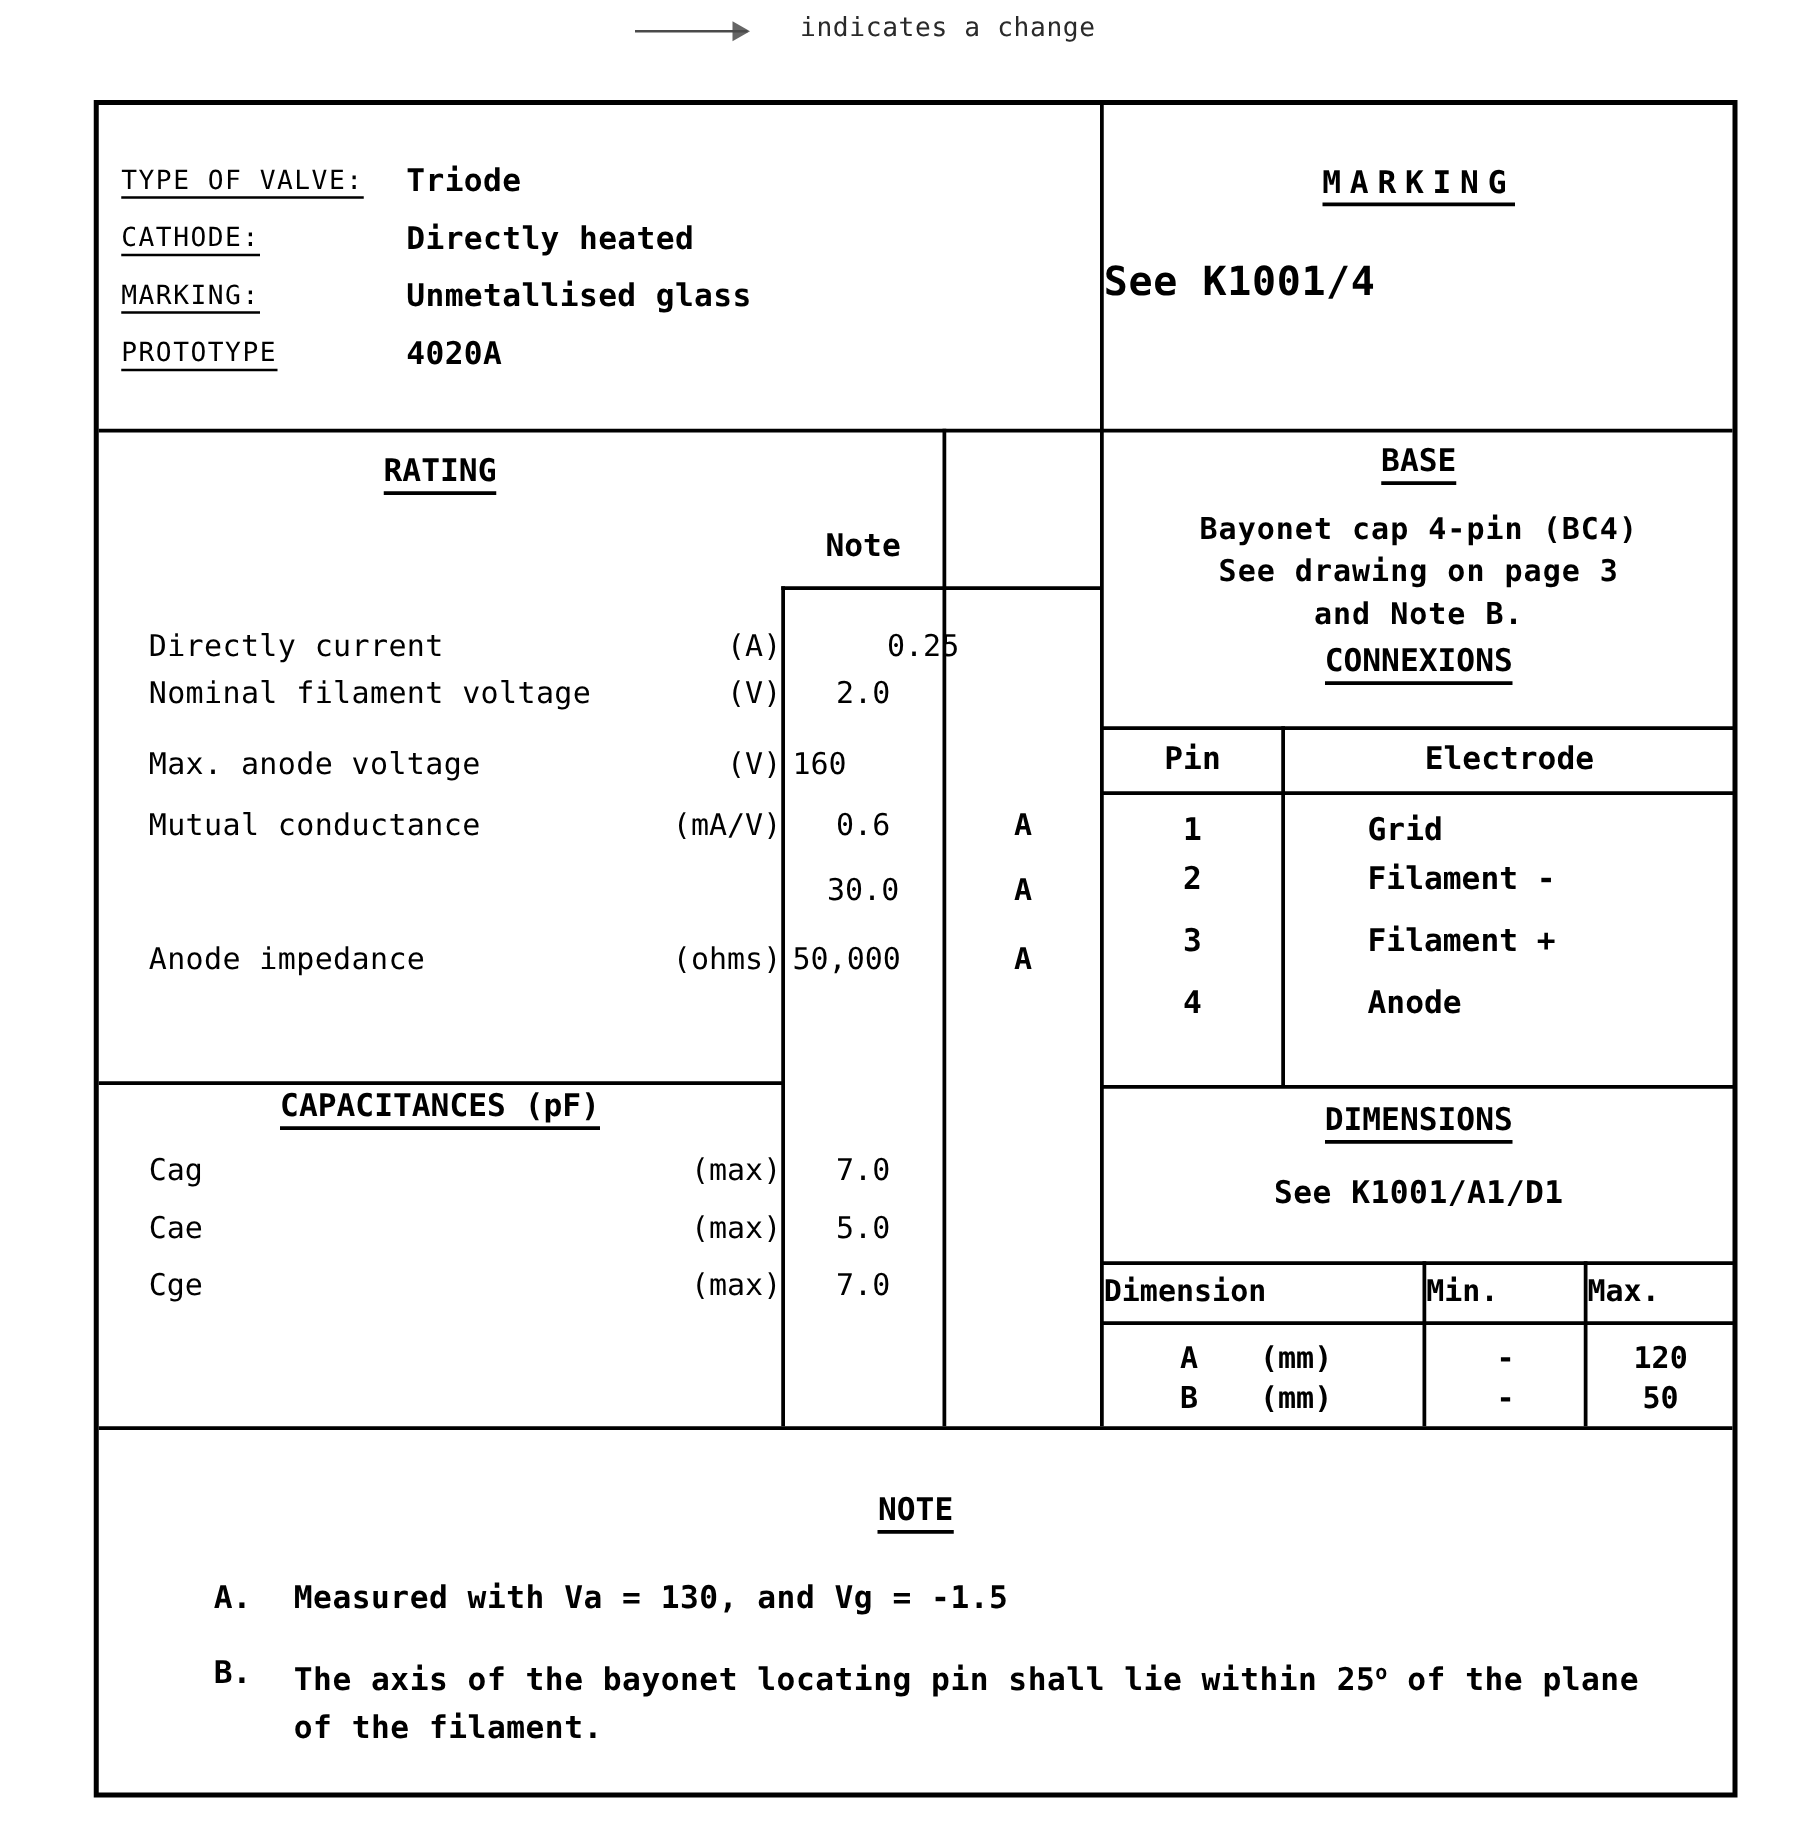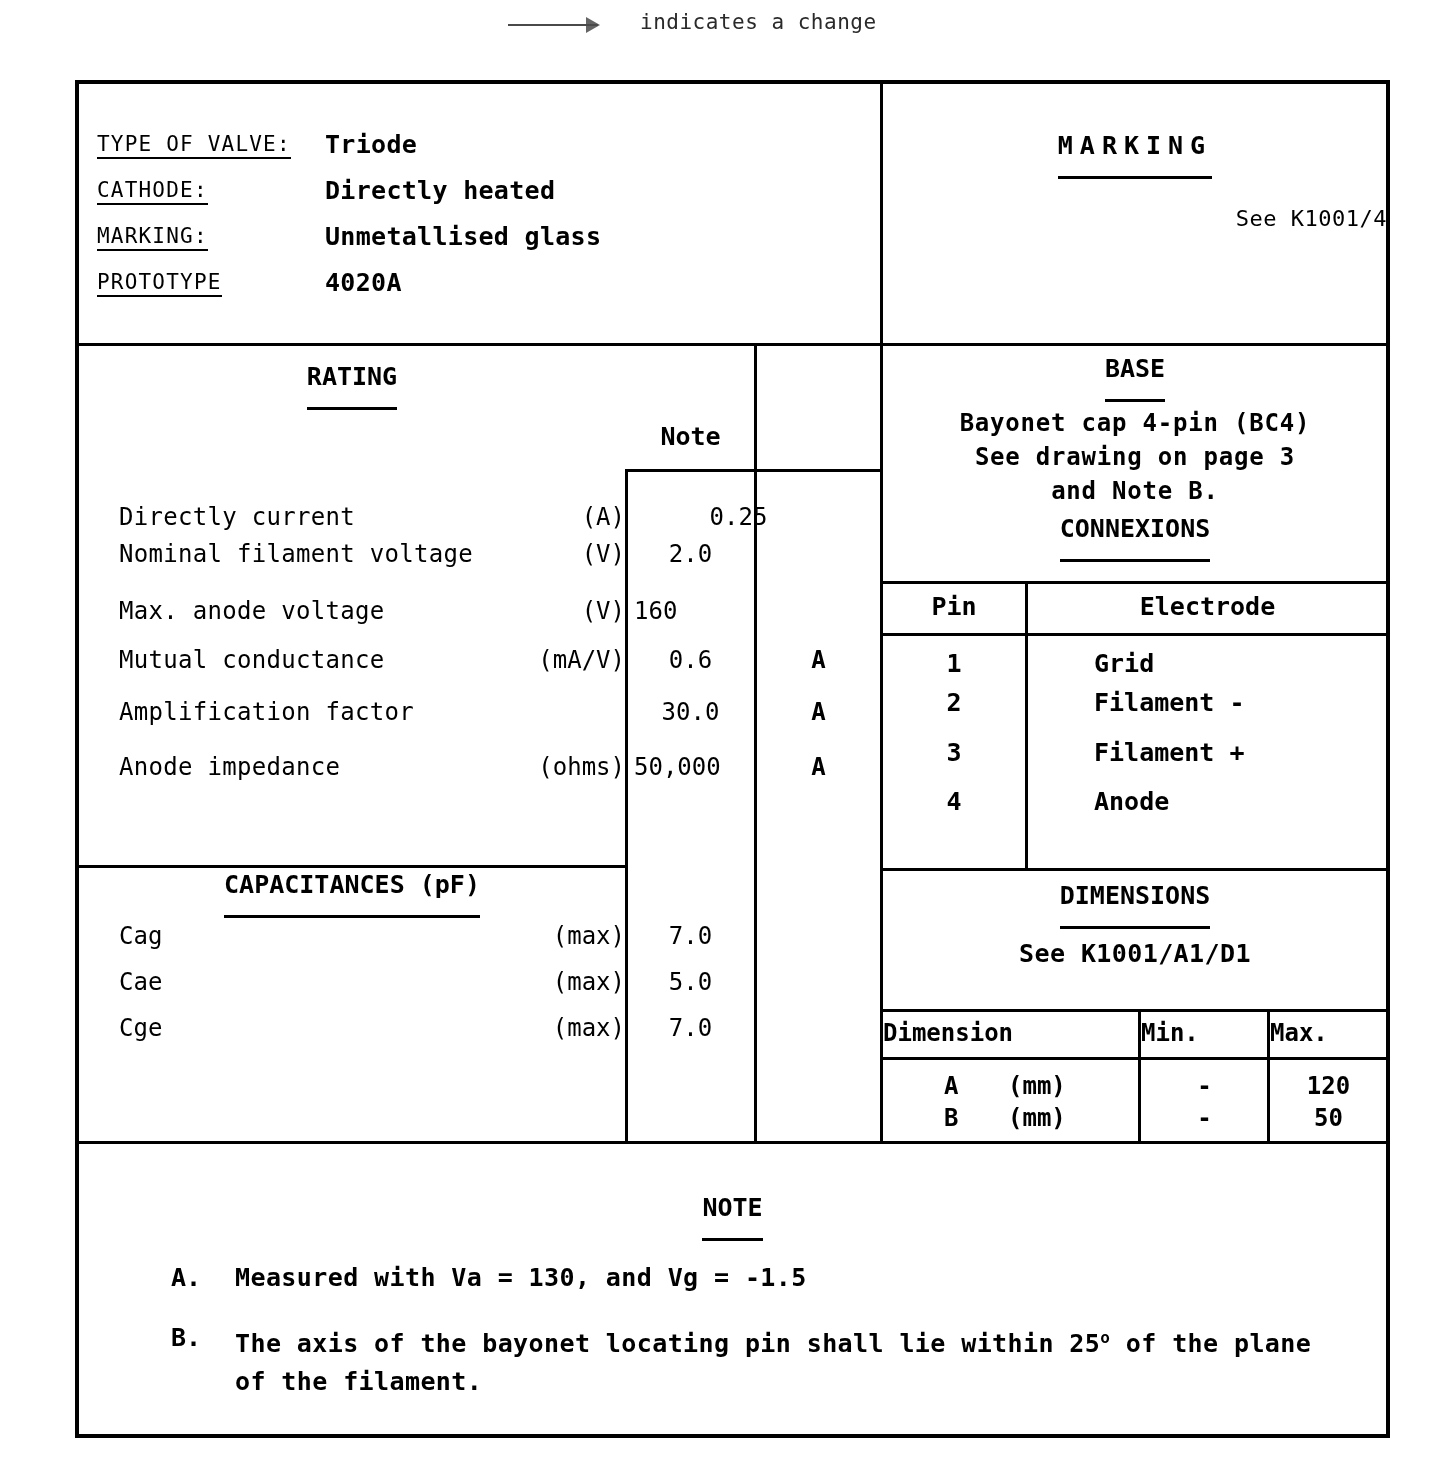--- a/index.html
+++ b/index.html
@@ -61,21 +61,21 @@
   .hline { position: absolute; background: #000; height: 3px; }
 
   
   .hd {
     text-align: center;
     font-size: 25px;
     font-weight: bold;
   }
   .hd span {
     border-bottom: 3px solid #000;
-    padding-bottom: 16px;
+    padding-bottom: 2px;
   }
   .spaced span { letter-spacing: 7px; padding-right: 0px; }
 
   .lbl-ul {
     border-bottom: 2px solid #000;
     padding-bottom: 1px;
     display: inline-block;
   }
 
   
@@ -109,21 +109,21 @@
   
   #marking {
     position: absolute;
     left: 804px; top: 0;
     width: 504px;
     height: 259px;
   }
   #marking-title { position: absolute; left: 0; top: 47px; width: 504px; }
   #marking-body {
     position: absolute; left: 0; top: 122px; width: 504px;
-    text-align: right; font-size: 22px; font-weight: normal; letter-spacing: .5px;
+    text-align: left; font-size: 32px; font-weight: bold; letter-spacing: .5px;
   }
 
   
   #rating-title { position: absolute; left: 0; top: 278px; width: 546px; }
   #note-head {
     position: absolute; left: 549px; top: 338px; width: 125px;
     text-align: center; font-size: 25px; font-weight: bold;
   }
   .rate-row {
     position: absolute;
@@ -301,24 +301,20 @@
   <div class="rate-val left" style="top:513px;">160</div>
   <div class="rate-note" style="top:513px;"></div>
 
   <div class="rate-row" style="top:562px;">
     <span class="rate-name">Mutual conductance</span>
     <span class="rate-unit">(mA/V)</span>
   </div>
   <div class="rate-val" style="top:562px;">0.6</div>
   <div class="rate-note" style="top:562px;">A</div>
 
-  <div class="rate-row" style="top:614px;">
-    <span class="rate-name">Amplification factor</span>
-    <span class="rate-unit"></span>
-  </div>
   <div class="rate-val" style="top:614px;">30.0</div>
   <div class="rate-note" style="top:614px;">A</div>
 
   <div class="rate-row" style="top:669px;">
     <span class="rate-name">Anode impedance</span>
     <span class="rate-unit">(ohms)</span>
   </div>
   <div class="rate-val left" style="top:669px;">50,000</div>
   <div class="rate-note" style="top:669px;">A</div>
 

